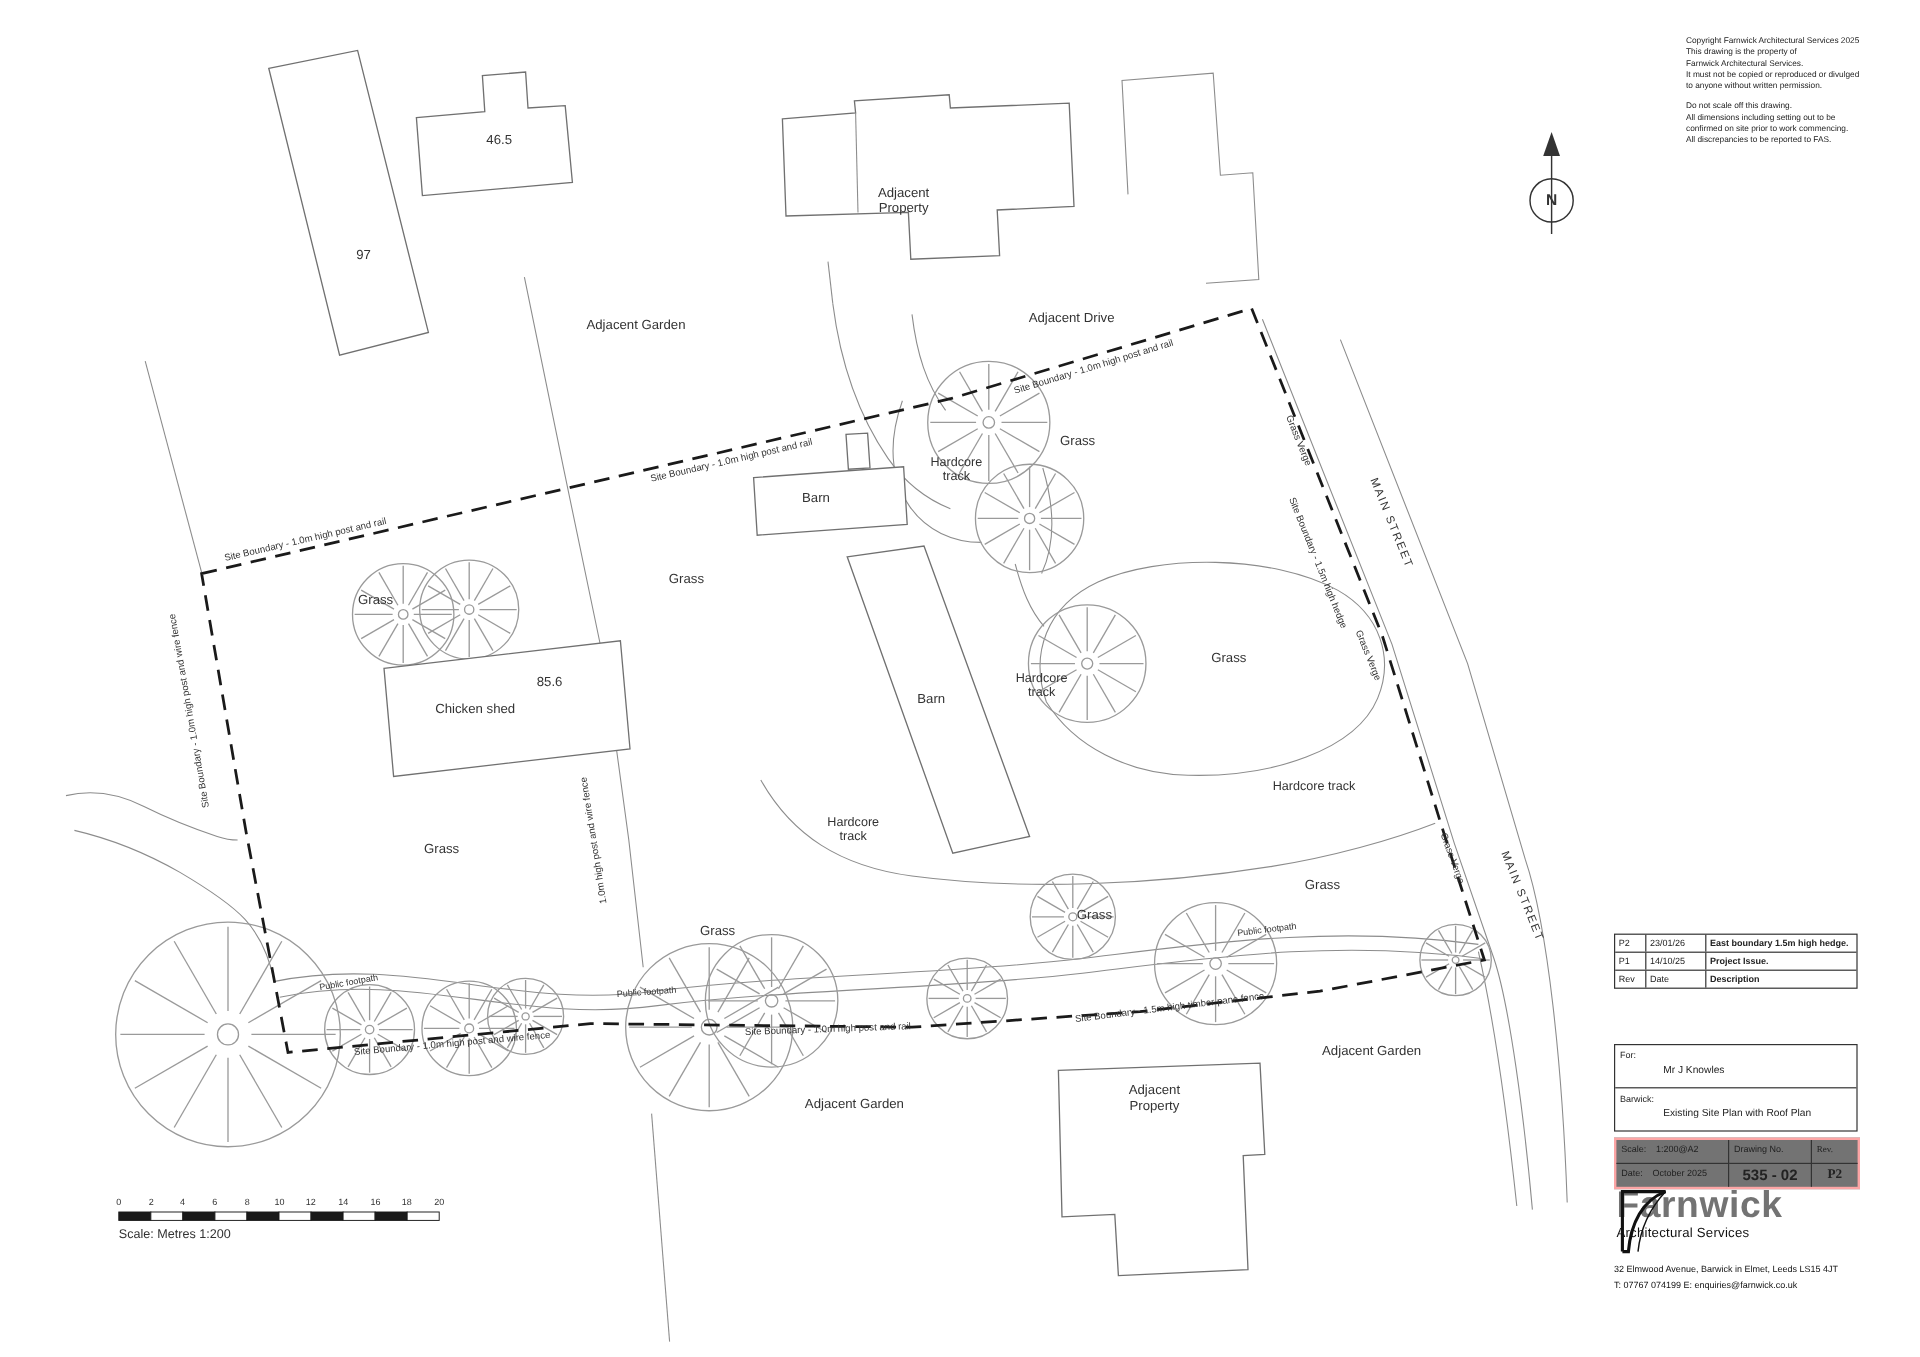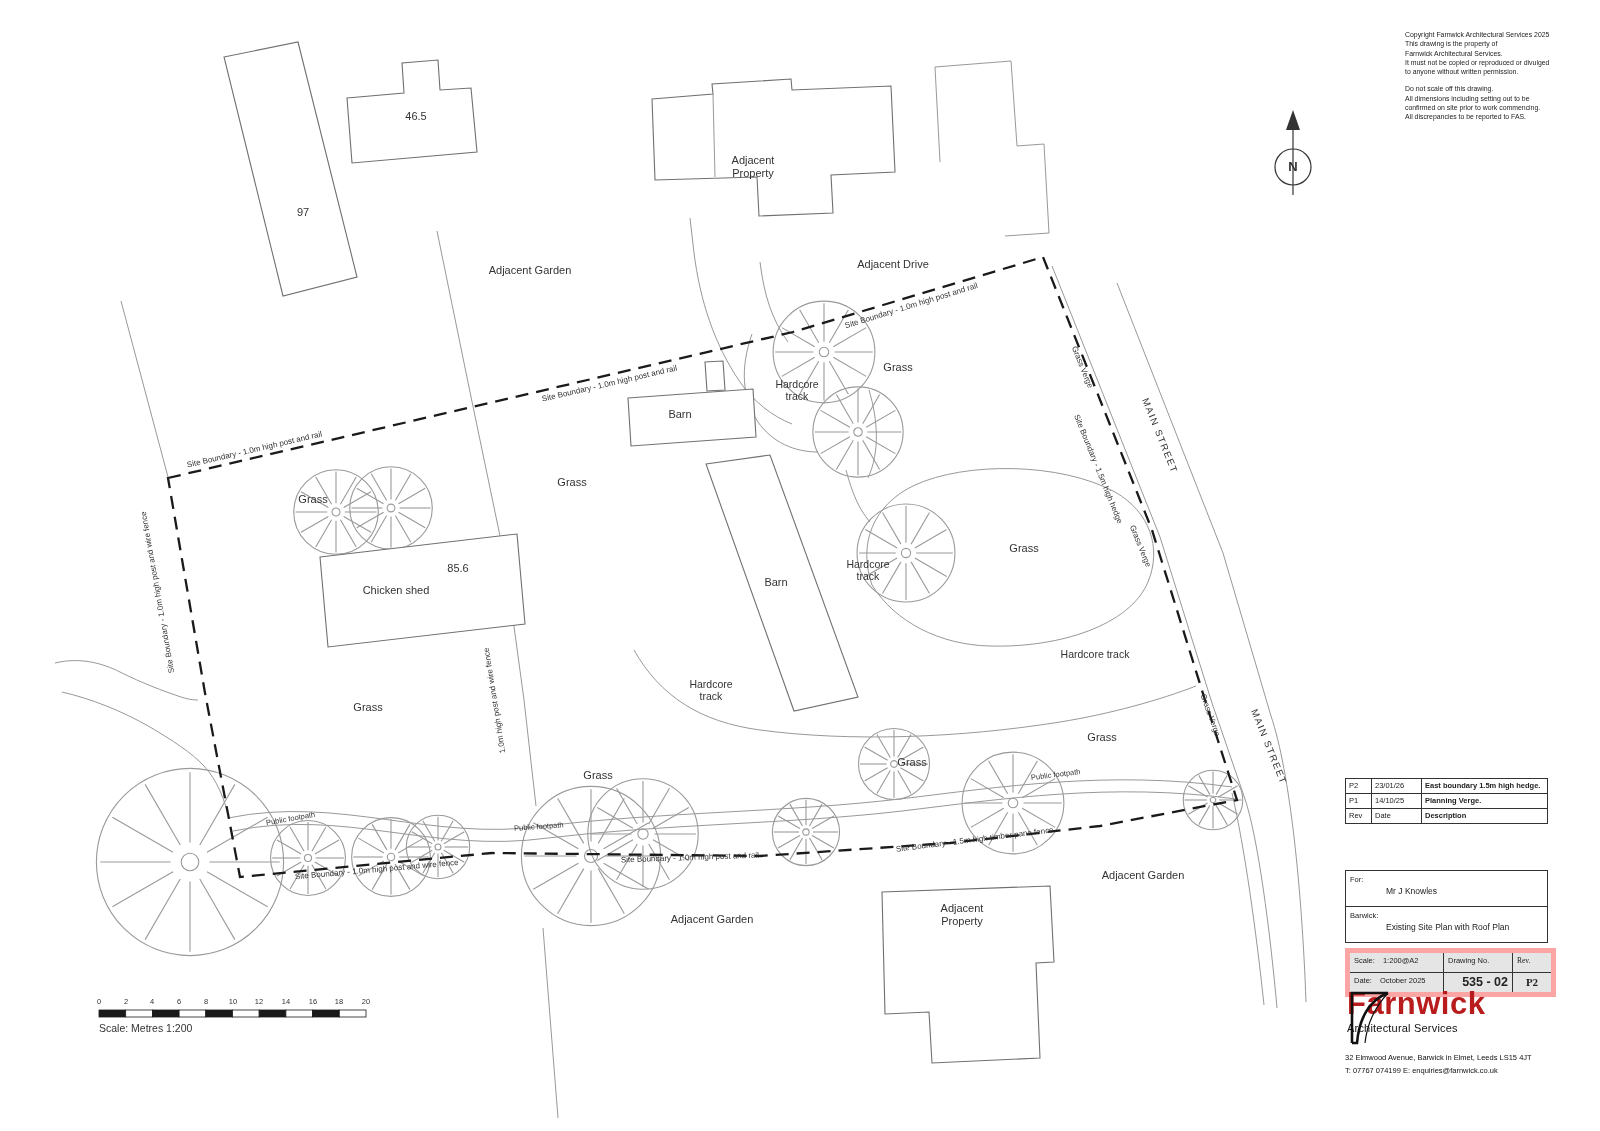--- a/index.html
+++ b/index.html
@@ -34,32 +34,32 @@
   .tb-rev .cell{padding:2px 3px;border-right:1px solid #333;min-height:10px;}
   .tb-rev .cell:last-child{border-right:none;font-weight:bold;}
   .tb-rev .hd .cell{text-align:left;}
 
   .tb-info{position:absolute;left:1345px;top:870px;width:201px;border:1px solid #333;background:#fff;}
   .tb-sec{position:relative;padding:4px 4px 5px 4px;border-bottom:1px solid #333;}
   .tb-sec:last-child{border-bottom:none;}
   .tb-sec .lab{font-size:7.5px;display:block;}
   .tb-sec .val{font-size:8.5px;margin-left:36px;margin-top:1px;line-height:1.45;}
 
-  .tb-scale{position:absolute;left:1345px;top:948px;width:201px;border:5px solid #fca5a5;
-            font-size:7.5px;background:#e5e5e5;}
+  .tb-scale{position:absolute;left:1345px;top:948px;width:201px;border:2px solid #fca5a5;
+            font-size:7.5px;background:#737373;}
   .tb-scale .row{display:grid;grid-template-columns:94px 69px 1fr;}
   .tb-scale .cell{padding:3px 4px;border-right:1px solid #333;min-height:13px;}
   .tb-scale .cell:last-child{border-right:none;font-family:Liberation Serif, serif;}
   .tb-scale .row1 .cell{border-bottom:1px solid #333;}
-  .tb-scale .big{font-size:12.5px;font-weight:bold;text-align:right;padding-top:2px;}
+  .tb-scale .big{font-size:12.5px;font-weight:bold;text-align:center;padding-top:2px;}
   .tb-scale .rev{font-size:11px;font-weight:bold;text-align:center;padding-top:3px;}
   .tb-scale .lab{margin-right:6px;}
 
   .tb-logo{position:absolute;left:1347px;top:988px;display:flex;gap:9px;align-items:flex-start;}
-  .brand{font-size:31px;font-weight:bold;line-height:1;letter-spacing:0.5px;color:#b91c1c;}
+  .brand{font-size:31px;font-weight:bold;line-height:1;letter-spacing:0.5px;color:#737373;}
   .brand-sub{font-size:11px;margin-top:3px;letter-spacing:0.2px;color:#111;}
   .tb-addr{position:absolute;left:1345px;top:1052px;font-size:7.5px;line-height:1.7;color:#111;}
 </style>
 </head>
 <body>
 
 <div class="sheet">
 
   <svg width="1600" height="1131" viewBox="0 0 1600 1131">
     <defs>
@@ -243,21 +243,21 @@
 
   <div class="tb-rev">
     <div class="row">
       <span class="cell">P2</span>
       <span class="cell">23/01/26</span>
       <span class="cell">East boundary 1.5m high hedge.</span>
     </div>
     <div class="row">
       <span class="cell">P1</span>
       <span class="cell">14/10/25</span>
-      <span class="cell">Planning Verge.</span>
+      <span class="cell">Project Issue.</span>
     </div>
     <div class="row hd">
       <span class="cell">Rev</span>
       <span class="cell">Date</span>
       <span class="cell">Description</span>
     </div>
   </div>
 
   <div class="tb-info">
     <div class="tb-sec" style="min-height:26px;">

